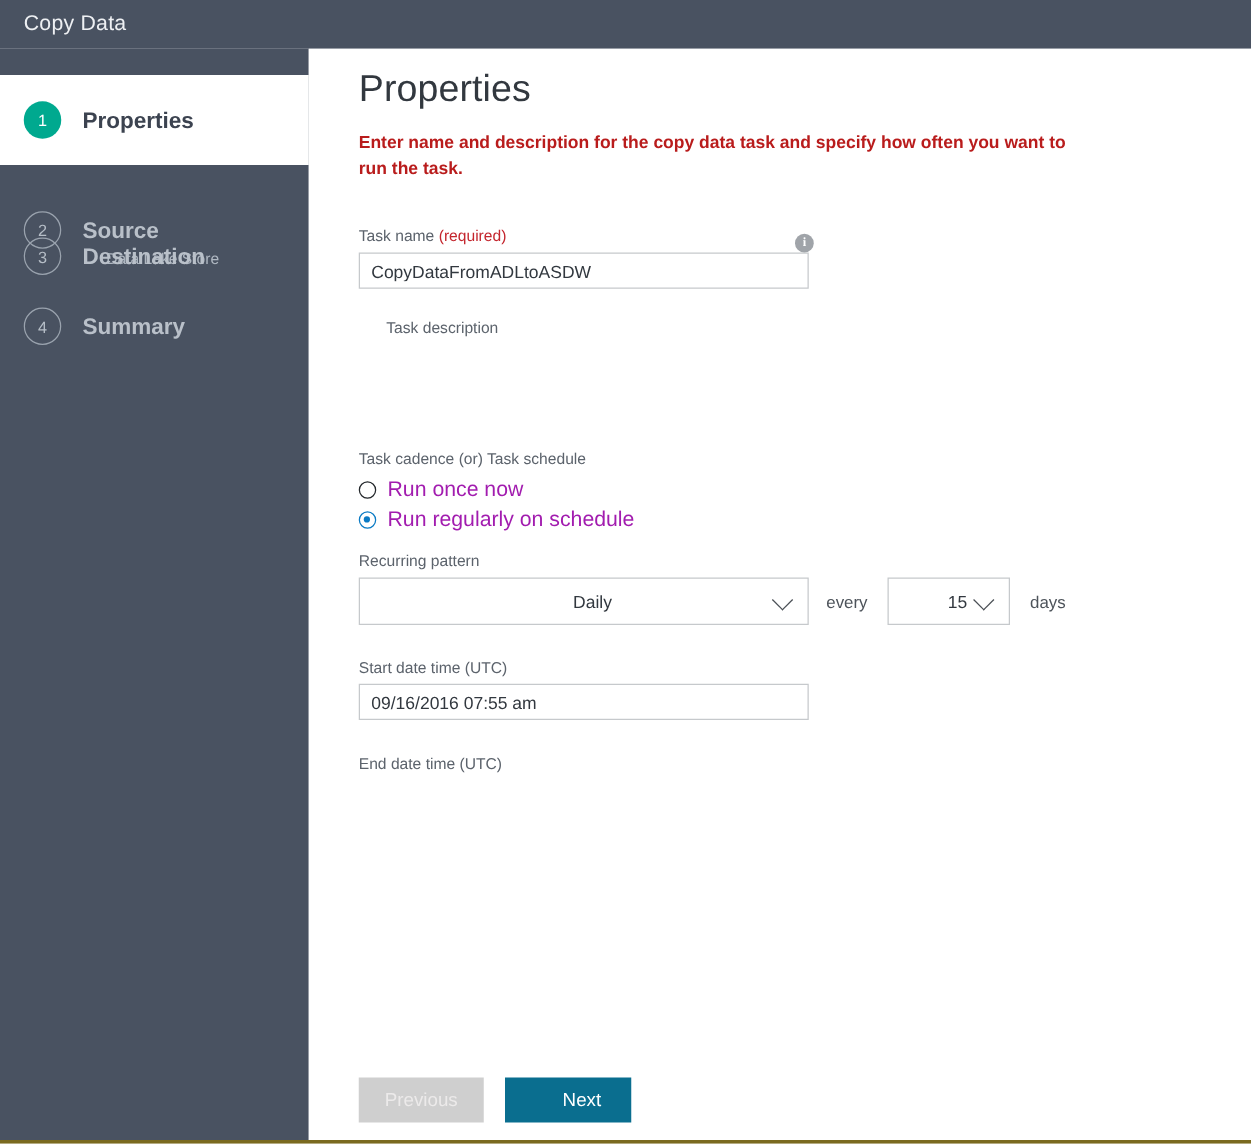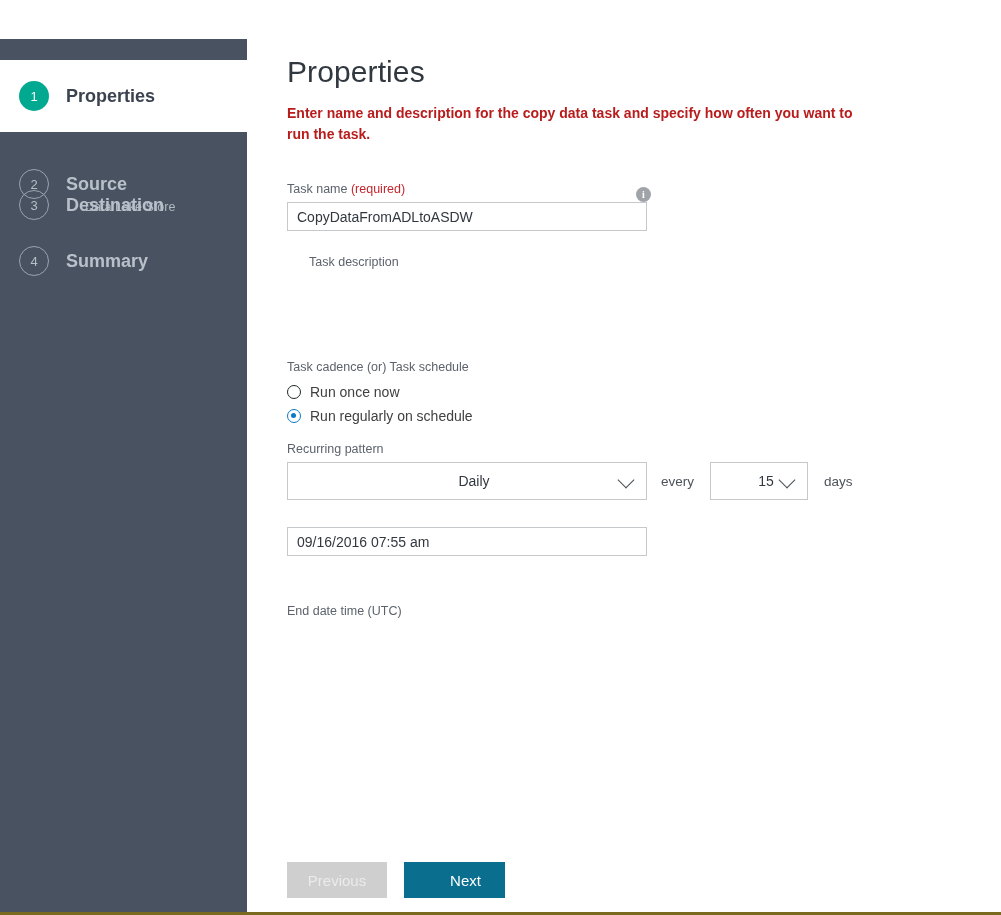--- a/index.html
+++ b/index.html
@@ -209,22 +209,22 @@
   .radio.checked::after {
     content: "";
     position: absolute;
     left: 3px; top: 3px;
     width: 5px; height: 5px;
     border-radius: 50%;
     background: #0a7ac4;
   }
   .radio-label {
     margin-left: 9px;
-    font-size: 14px;
-    color: #404040;
+    font-size: 17px;
+    color: #a21caf;
     white-space: nowrap;
   }
   .recur-row {
     display: flex;
     align-items: center;
   }
   .select {
     position: relative;
     box-sizing: border-box;
     border: 1px solid #c6c9cc;
@@ -297,20 +297,23 @@
     width: 1001px;
     height: 3px;
     background: #7a6a1f;
   }
 </style>
 </head>
 <body>
 
 <div class="wizard">
 
+  <div class="titlebar">
+    <div class="titlebar-text">Copy Data</div>
+  </div>
 
   <div class="sidebar">
 
     <div class="step is-active" style="top:21px;">
       <div class="step-row">
         <div class="step-badge active">1</div>
         <div class="step-label">Properties</div>
       </div>
     </div>
 
@@ -378,20 +381,21 @@
         <span class="recur-word word-every">every</span>
         <div class="select select-interval">
           <span class="select-value">15</span>
           <span class="chevron"></span>
         </div>
         <span class="recur-word word-days">days</span>
       </div>
     </div>
 
     <div class="grp-start">
+      <div class="field-label">Start date time (UTC)</div>
       <input class="text-input" type="text" value="09/16/2016 07:55 am" style="">
     </div>
 
     <div class="grp-end">
       <div class="field-label">End date time (UTC)</div>
     </div>
 
     <button class="btn btn-previous">Previous</button>
     <button class="btn btn-next">Next</button>
 

